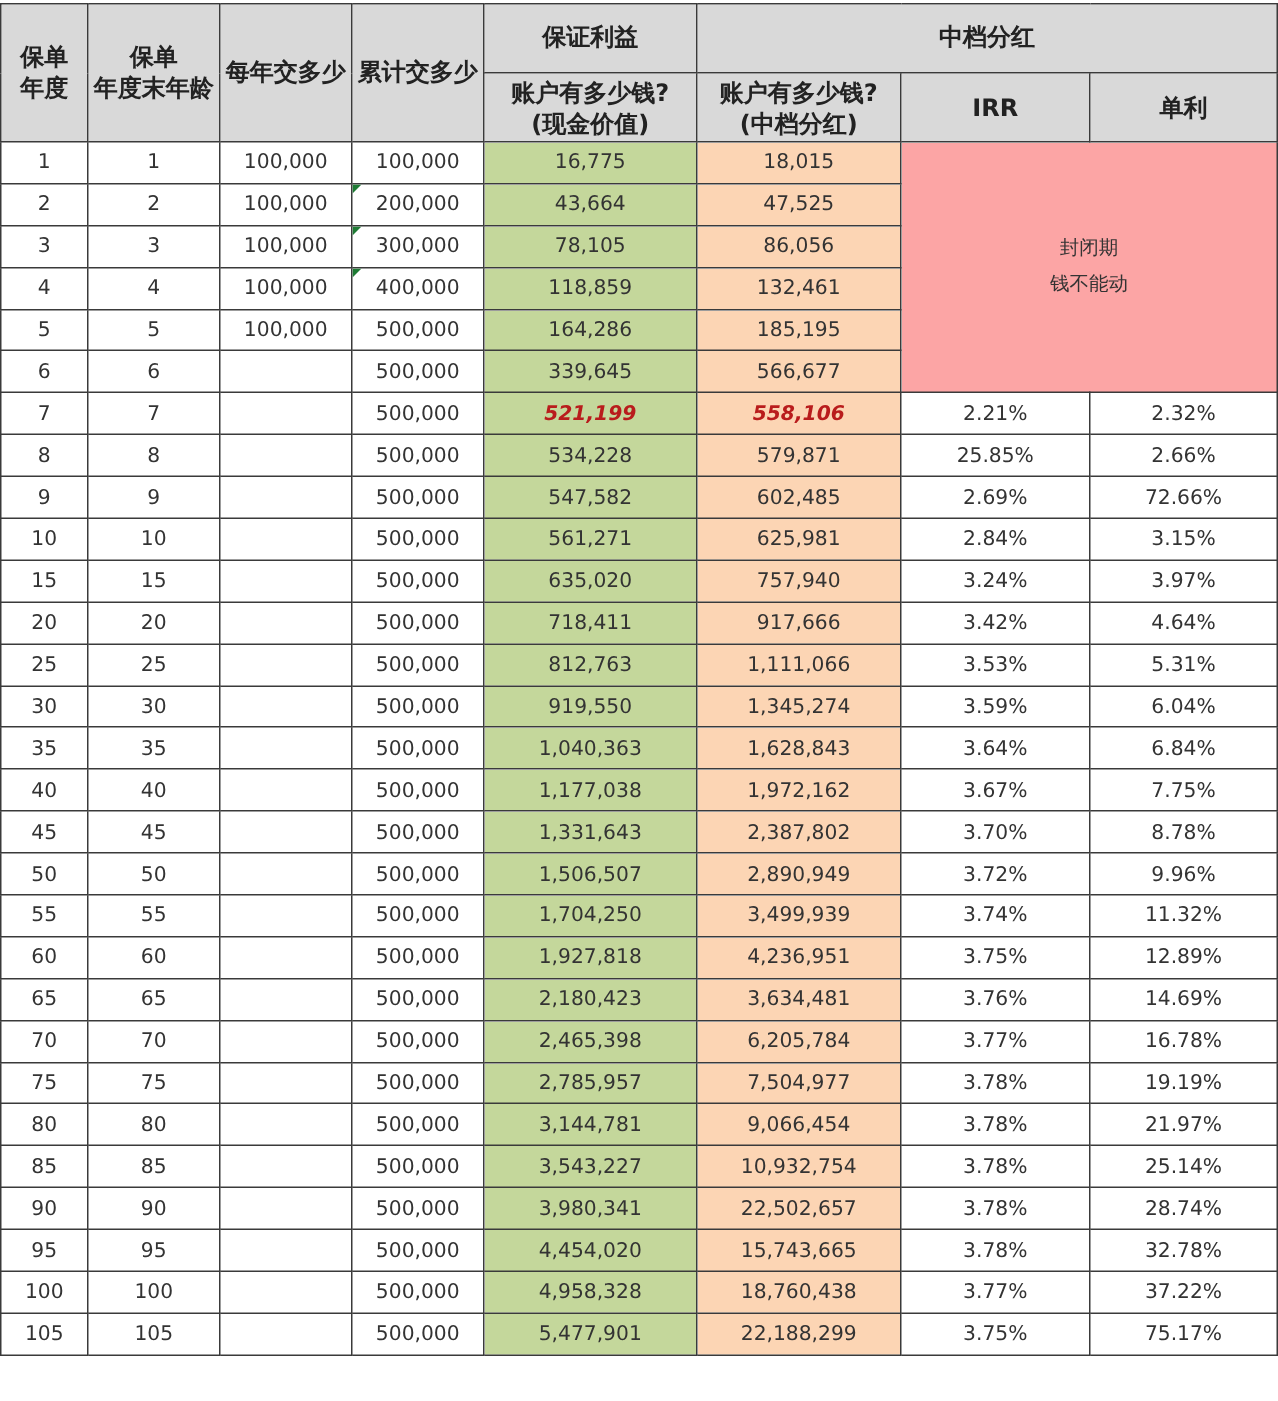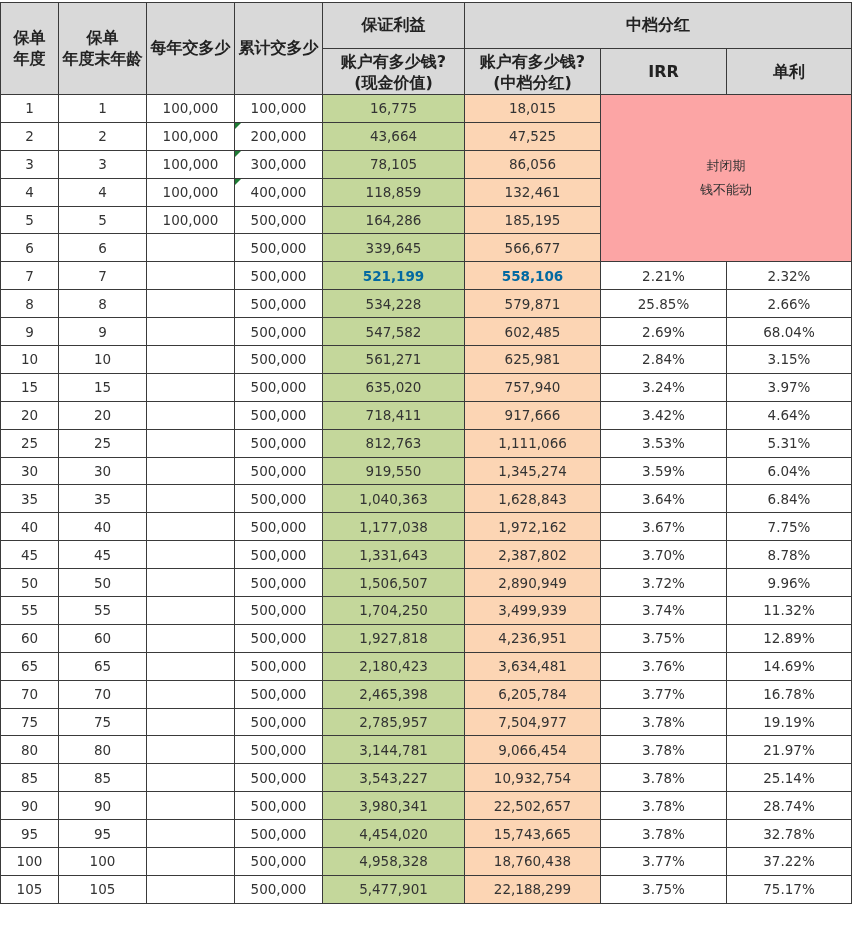--- a/index.html
+++ b/index.html
@@ -19,21 +19,21 @@
     padding: 0;
     overflow: hidden;
     white-space: nowrap;
   }
   th { background: #d9d9d9; font-weight: bold; font-size: 16px; color: #222; }
   th.h-top { height: 45px; }
   th.h-sub { height: 45px; line-height: 21px; }
   tr.data-row td { height: 26.9px; }
   td.guar { background: #c4d79b; }
   td.div { background: #fcd5b4; margin-left: 36px; }
-  td.red { color: #0369a1; font-weight: bold; }
+  td.red { color: #b91c1c; font-weight: bold; font-style: italic; }
   td.num-right { text-align: right; padding-right: 16px; }
   td.lock { background: #fca5a5; color: #333; font-size: 13px; line-height: 24px; white-space: normal; }
   .tri { position: relative; }
   .tri::before { content: ""; position: absolute; left: 0; top: 0; width: 0; height: 0; border-top: 6px solid #1e7b34; border-right: 6px solid transparent; }
   .watermark {
     position: absolute; left: 595px; top: 936px;
     font-size: 20px; color: rgba(120,120,120,0.55);
     letter-spacing: 1px; pointer-events: none; white-space: nowrap;
     display: flex; align-items: center; gap: 4px;
   }
@@ -156,21 +156,21 @@
         <td>2.66%</td>
       </tr>
       <tr class="data-row">
         <td>9</td>
         <td>9</td>
         <td class="num-right"></td>
         <td class="num-right">500,000</td>
         <td class="guar">547,582</td>
         <td class="div">602,485</td>
         <td>2.69%</td>
-        <td>68.04%</td>
+        <td>72.66%</td>
       </tr>
       <tr class="data-row">
         <td>10</td>
         <td>10</td>
         <td class="num-right"></td>
         <td class="num-right">500,000</td>
         <td class="guar">561,271</td>
         <td class="div">625,981</td>
         <td>2.84%</td>
         <td>3.15%</td>

